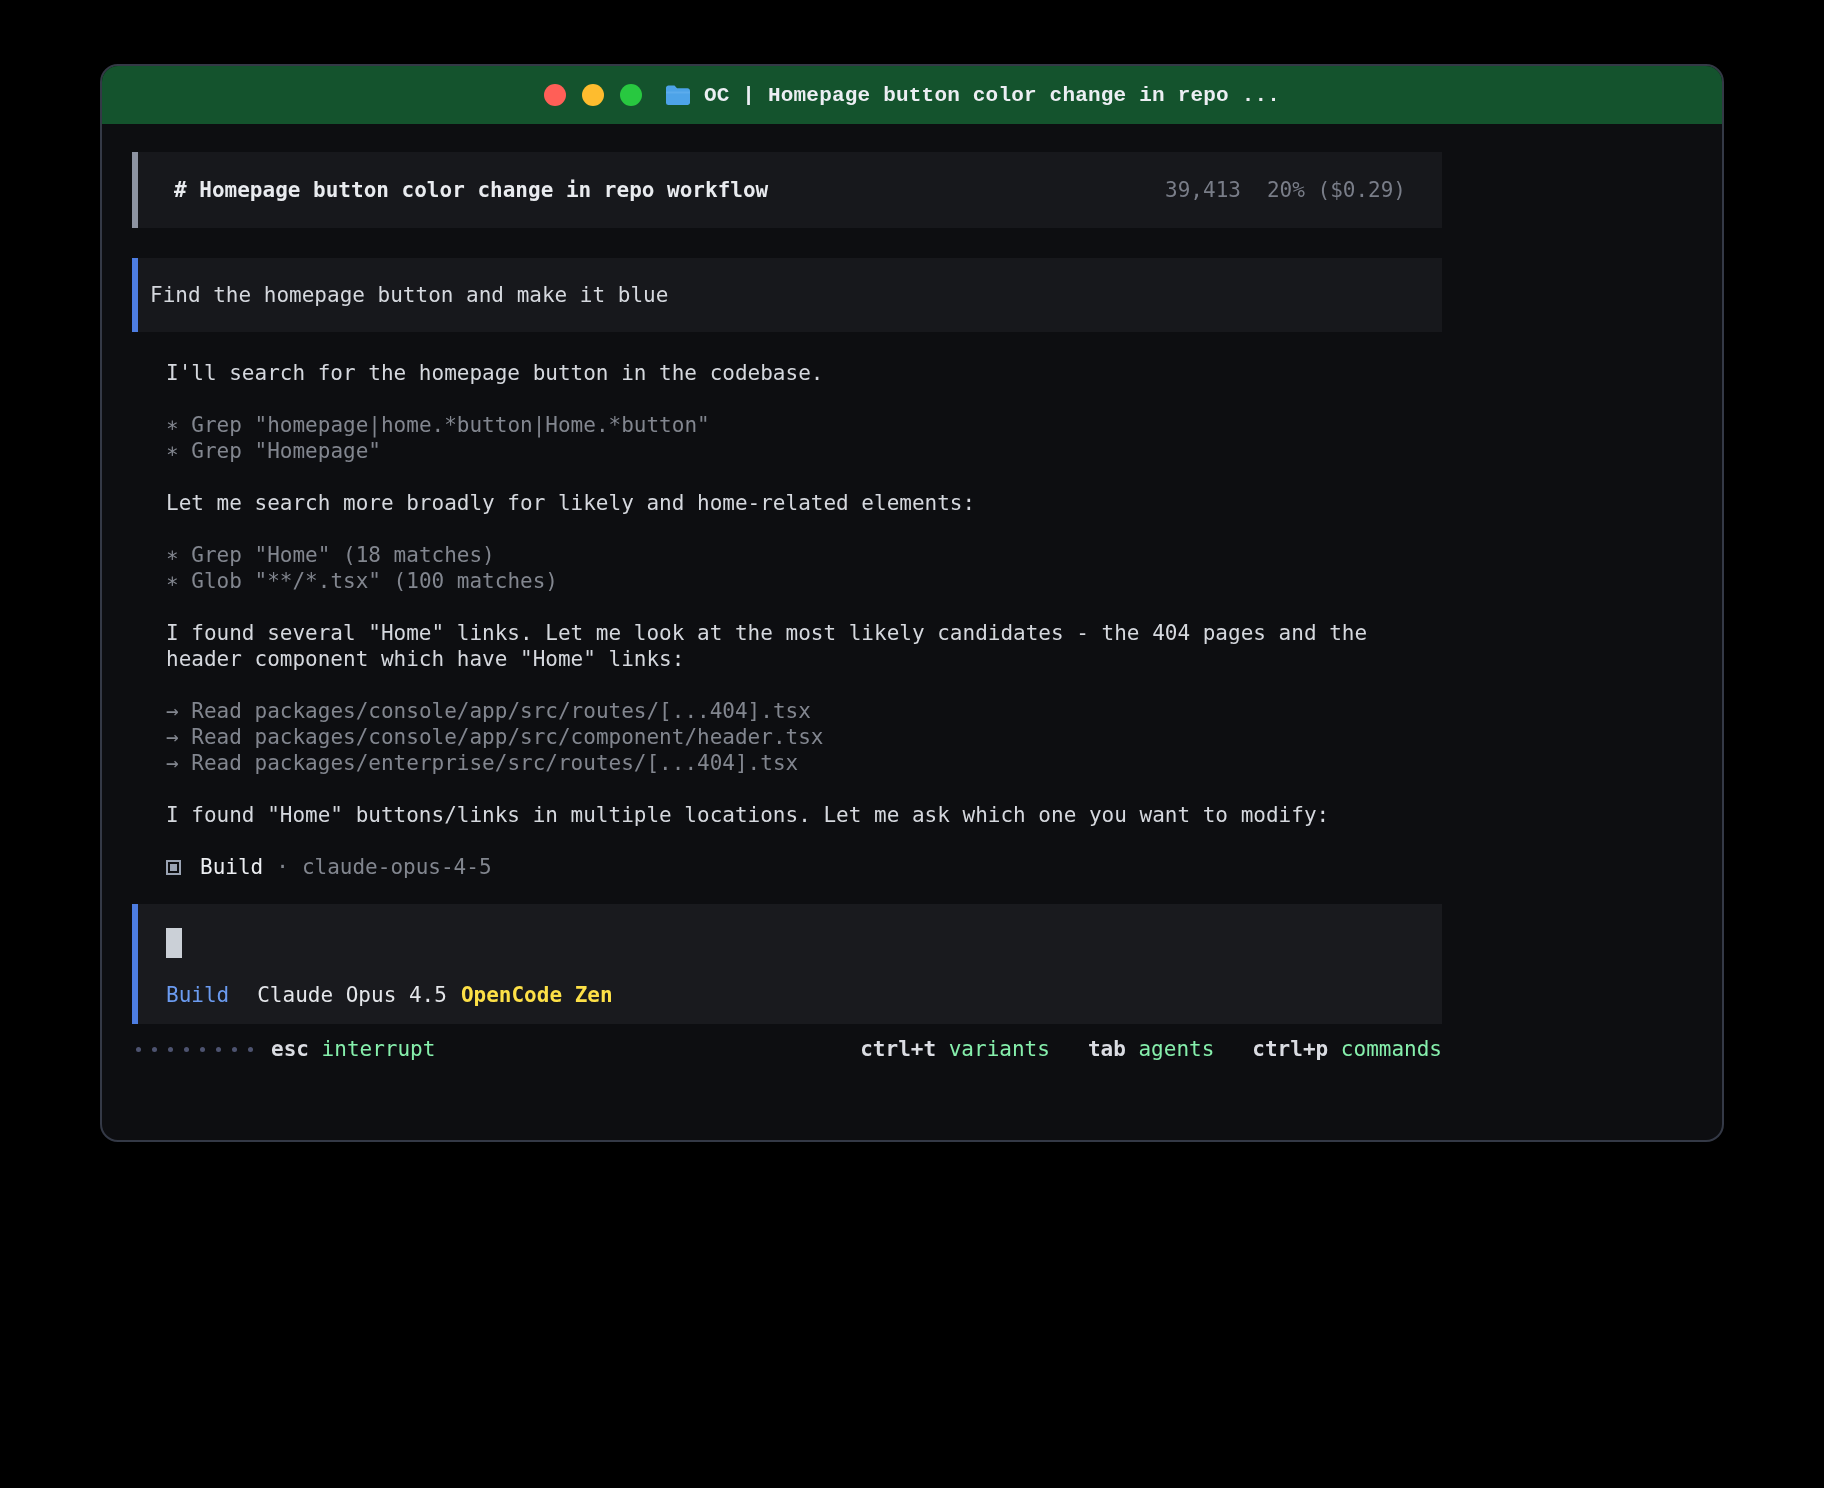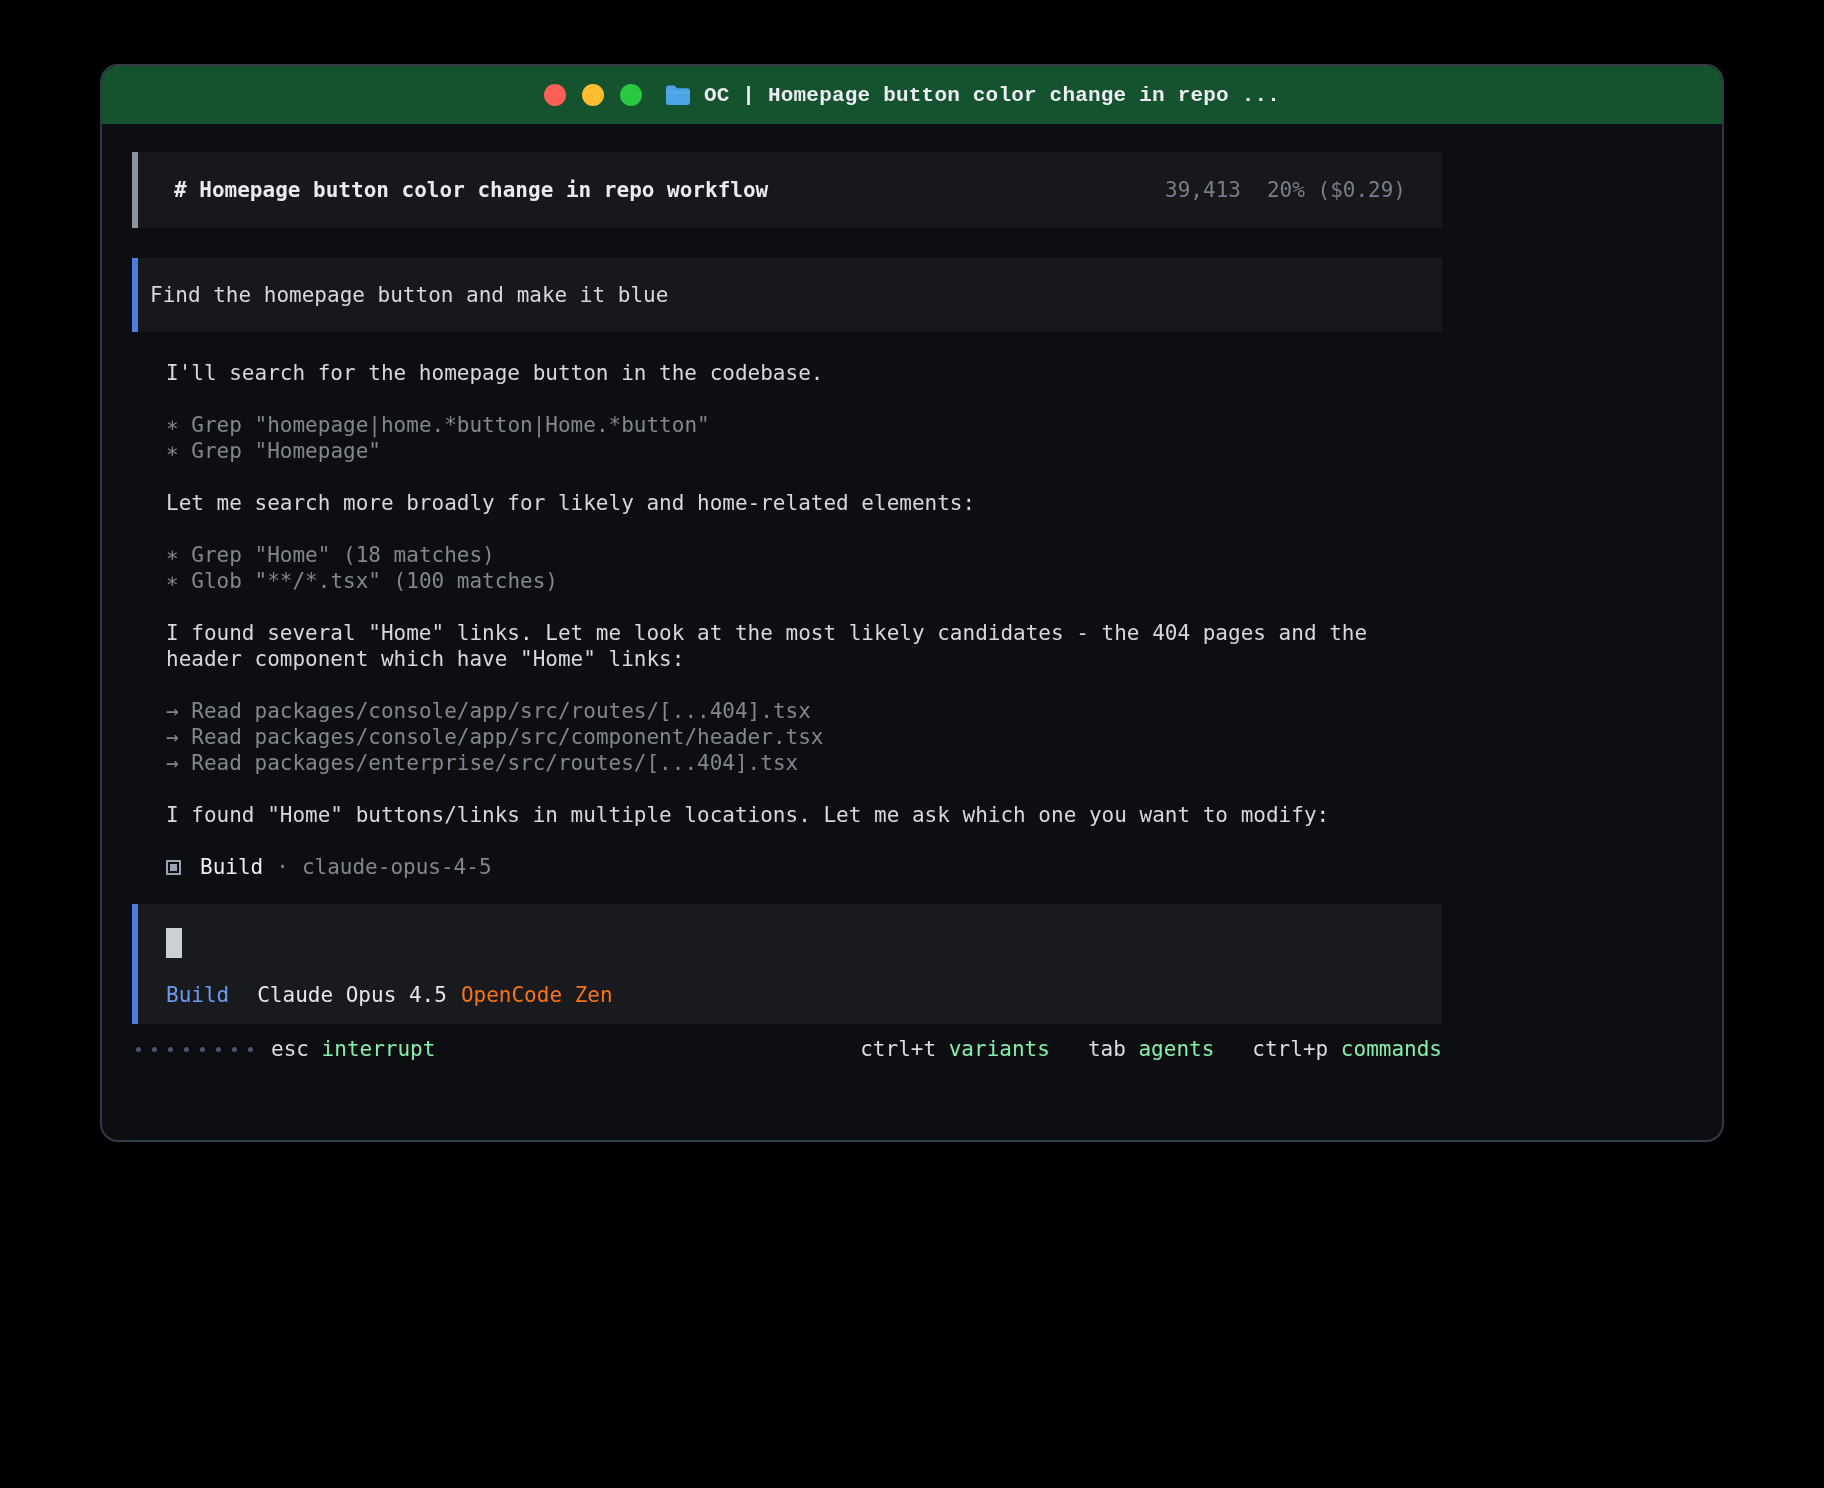--- a/index.html
+++ b/index.html
@@ -51,29 +51,29 @@
   .agent-model { color:#82868f; }
   
   .input-box {
     width:1310px; background:#191a1e; border-left:6px solid #4d7de2;
     padding:24px 28px 16px;
   }
   .cursor { width:16px; height:30px; background:#cbd0d7; margin-bottom:24px; }
   .input-meta { display:flex; align-items:baseline; }
   .input-mode { color:#6b9bf0; }
   .input-model { color:#e4e6ea; margin-left:28px; }
-  .input-provider { color:#f97316; margin-left:14px; }
+  .input-provider { color:#fde047; margin-left:14px;font-weight:bold; }
   
   .footer {
     width:1310px; margin-top:12px; display:flex; align-items:center; font-size:21px;
   }
   .spinner-dots { display:flex; gap:11px; align-items:center; margin-left:4px; }
   .spinner-dots i { width:5px; height:5px; border-radius:50%; background:#4d5370; display:block; }
   .esc-group { margin-left:18px; white-space:pre; }
-  .key { color:#dadce2; font-weight:normal; }
+  .key { color:#dadce2; font-weight:bold; }
   .hint { color:#86efac; }
   .shortcuts { margin-left:auto; display:flex; gap:38px; }
   .shortcut { white-space:pre; }
 </style>
 </head>
 <body>
 
 <div class="screen">
   <div class="window">
 

